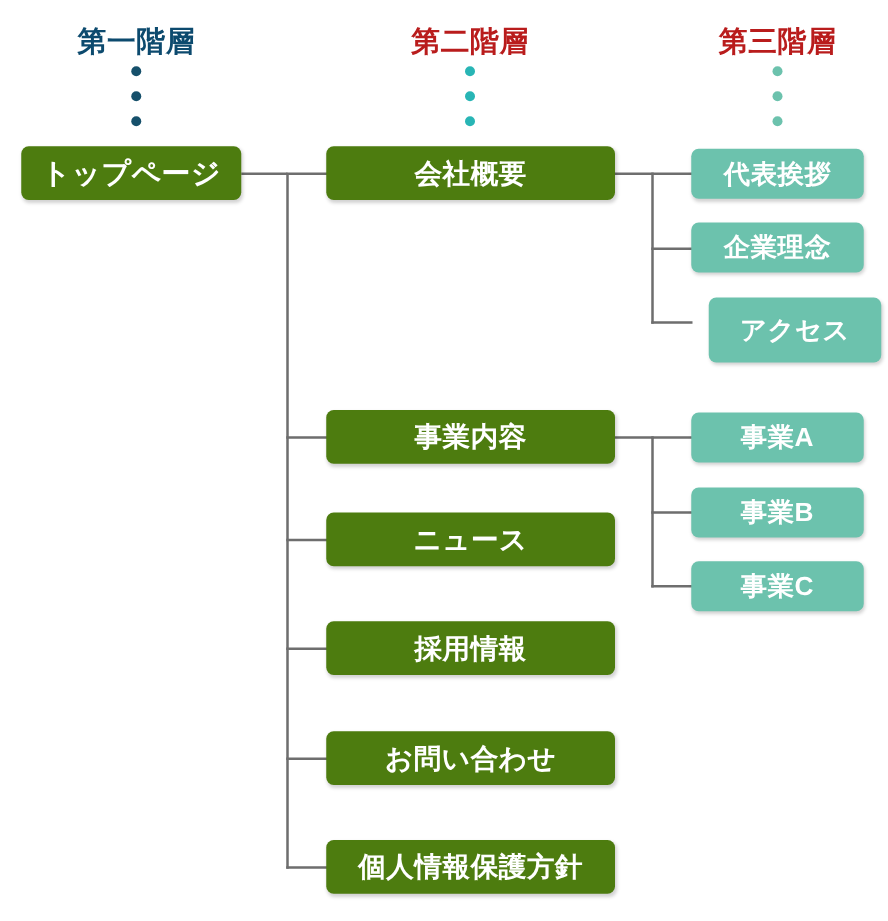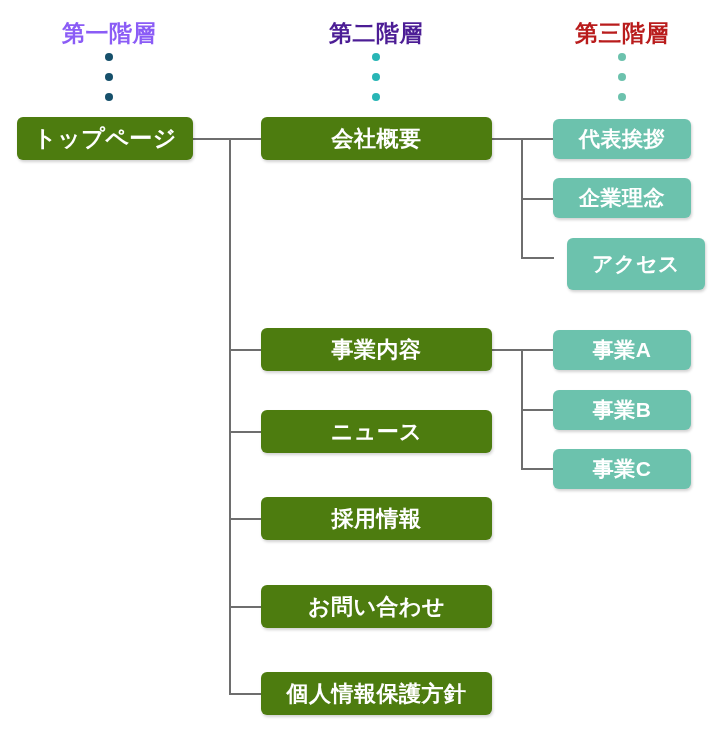--- a/index.html
+++ b/index.html
@@ -23,22 +23,22 @@
   
   .col-header {
     position: absolute;
     text-align: center;
     font-weight: bold;
     font-size: 23px;
     letter-spacing: 0.5px;
     white-space: nowrap;
     line-height: 1;
   }
-  #header-l1 { left: 24px;  top: 22px; width: 170px; color: #8b5cf6; }
-  #header-l2 { left: 291px; top: 22px; width: 170px; color: #4c1d95; }
+  #header-l1 { left: 24px;  top: 22px; width: 170px; color: #0c4a6e; }
+  #header-l2 { left: 291px; top: 22px; width: 170px; color: #b91c1c; }
   #header-l3 { left: 537px; top: 22px; width: 170px; color: #b91c1c; }
 
   
   .dots {
     position: absolute;
     width: 20px;
     display: flex;
     flex-direction: column;
     align-items: center;
   }

